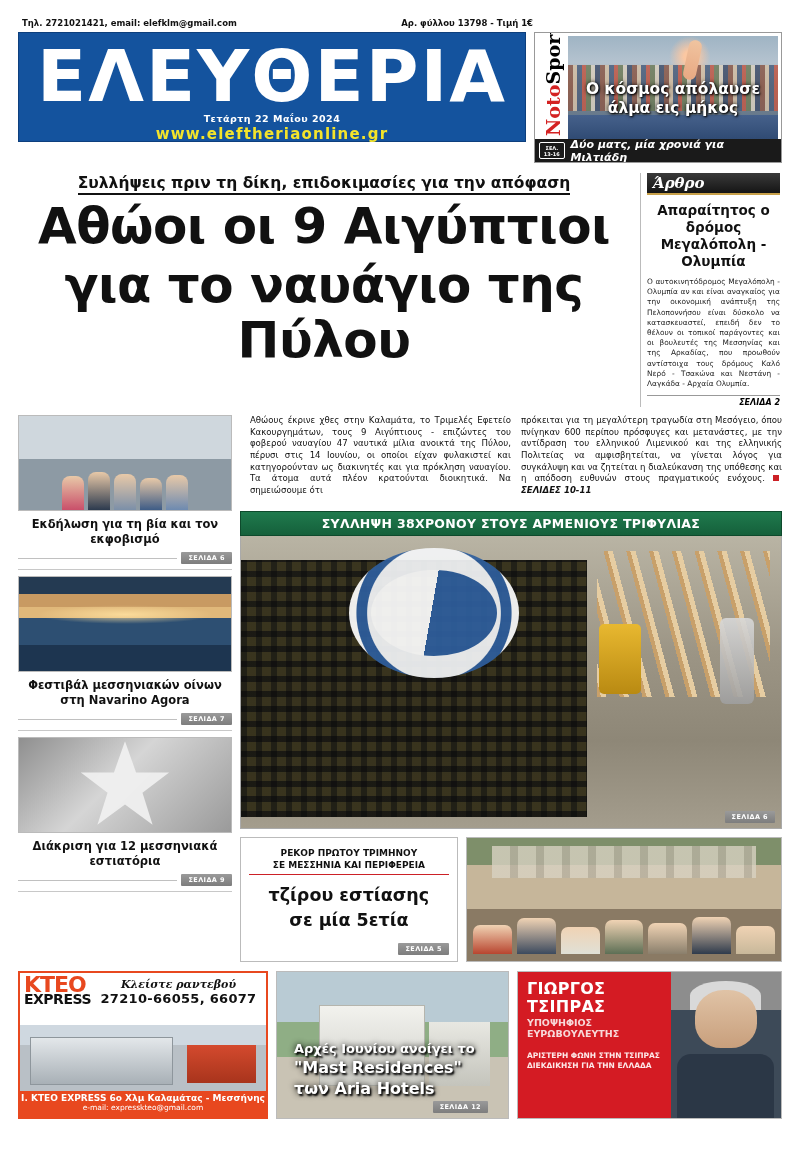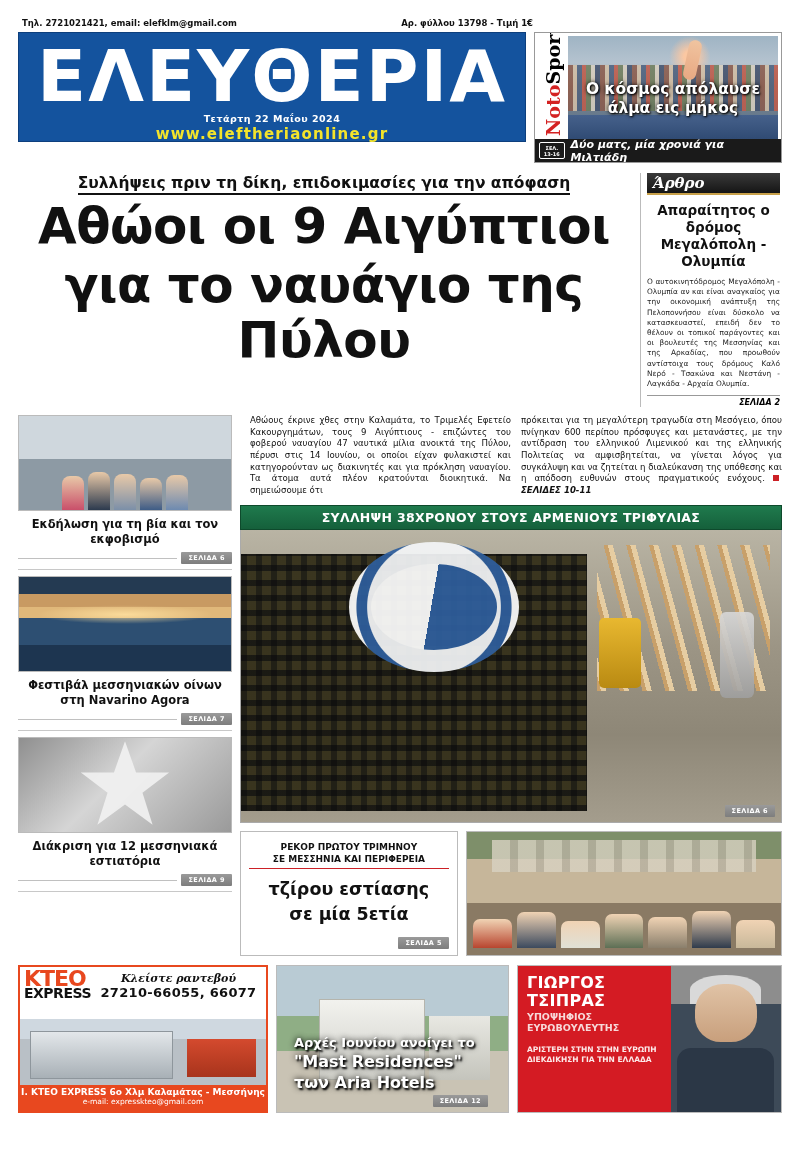--- a/index.html
+++ b/index.html
@@ -118,21 +118,21 @@
   
   .center { width: 545px; }
   .two-col { display: flex; gap: 10px; font-size: 8.6px; line-height: 11.6px;
              text-align: justify; color: #111; margin-left: 10px; }
   .two-col > div { flex: 1; }
   .sel-inline { font-weight: bold; font-style: italic; white-space: nowrap; }
   .sq { display: inline-block; width: 6px; height: 6px; background: #cc2026; margin-right: 3px; }
 
   .green-banner { background: linear-gradient(180deg,#1f7a4d,#15603b); color: #fff;
                   text-align: center; font-size: 12.5px; font-weight: bold;
-                  letter-spacing: .3px; padding: 4px 0; margin-top: 9px;
+                  letter-spacing: .3px; padding: 4px 0; margin-top: 15px;
                   border: 1px solid #0e4a2c; }
   .bigphoto { position: relative; width: 100%; height: 293px; border: 1px solid #aaa;
               border-top: none; overflow: hidden;
               background: linear-gradient(180deg,#b9b4a4 0%,#9c9585 40%,#8e8777 70%,#a49d8d 100%); }
   .seedtray { position: absolute; left: 0; top: 8%; width: 64%; height: 88%;
               background: repeating-linear-gradient(90deg,#3a3a38 0 6px,#6f6a52 6px 15px),
                           repeating-linear-gradient(0deg,#2f2f2d 0 6px,#77724f 6px 15px);
               background-blend-mode: multiply; opacity: .95; }
   .emblem { position: absolute; left: 20%; top: 4%; width: 170px; height: 130px;
             border-radius: 50%; background: radial-gradient(circle at 50% 50%, #f4f6f8 62%, #2f5f9e 63% 72%, #ffffff 73%);
@@ -421,19 +421,19 @@
     <div class="ad-pol">
       <div class="pol-photo">
         <div class="pol-hair"></div>
         <div class="pol-face"></div>
         <div class="pol-suit"></div>
       </div>
       <div class="pol-txt">
         <div class="pol-n1">ΓΙΩΡΓΟΣ ΤΣΙΠΡΑΣ</div>
         <div class="pol-n2">ΥΠΟΨΗΦΙΟΣ ΕΥΡΩΒΟΥΛΕΥΤΗΣ</div>
         <div class="pol-n3">
-          <div>ΑΡΙΣΤΕΡΗ ΣΤΗΝ ΣΤΗΝ ΕΥΡΩΠΗ</div>
+          <div>ΑΡΙΣΤΕΡΗ ΦΩΝΗ ΣΤΗΝ ΤΣΙΠΡΑΣ</div>
           <div>ΔΙΕΚΔΙΚΗΣΗ ΓΙΑ ΤΗΝ ΕΛΛΑΔΑ</div>
         </div>
       </div>
     </div>
   </div>
 </div>
 
 </body></html>

